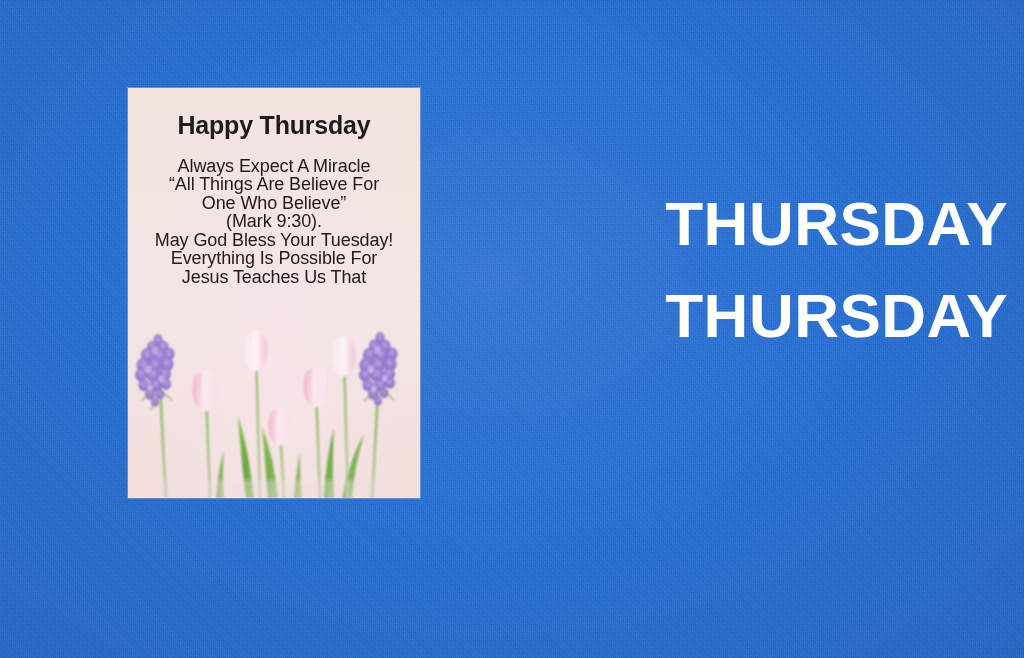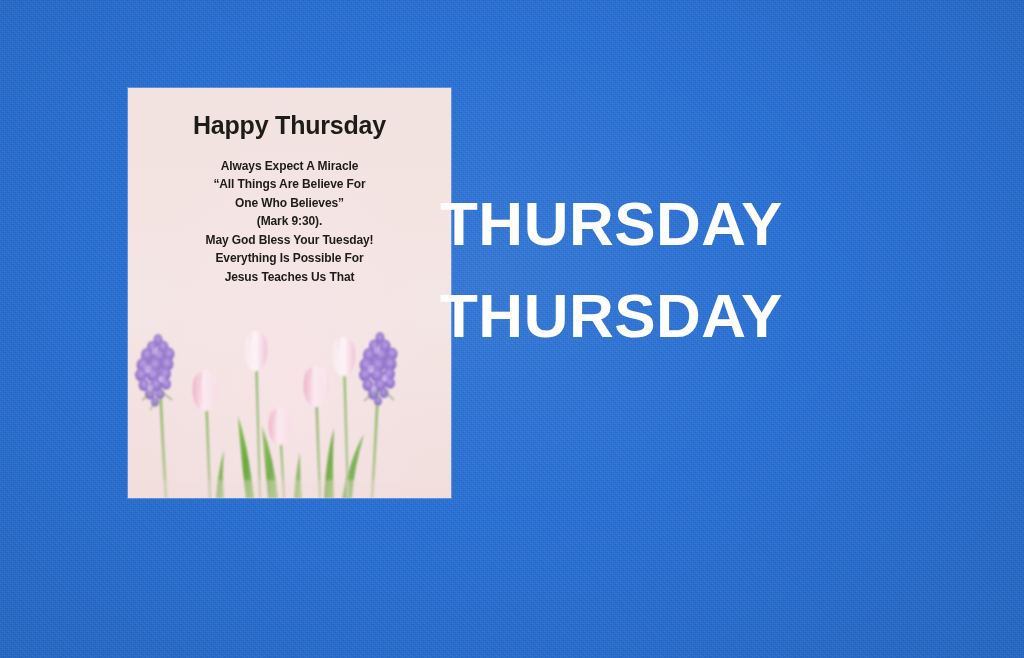--- a/index.html
+++ b/index.html
@@ -32,21 +32,21 @@
     inset: 0;
     background: radial-gradient(ellipse at 48% 42%, rgba(255,255,255,0.06) 0%, rgba(0,0,0,0.0) 45%, rgba(0,0,0,0.08) 100%);
     pointer-events: none;
   }
 
   
   #card {
     position: absolute;
     left: 128px;
     top: 88px;
-    width: 323px;
+    width: 292px;
     height: 410px;
     background: #f3e4e2;
     overflow: hidden;
     box-shadow: 0 0 0 1px rgba(255,255,255,0.25);
   }
   #card-wash {
     position: absolute;
     inset: 0;
     background:
       radial-gradient(ellipse at 50% 72%, rgba(247,228,231,0.9) 0%, rgba(243,228,226,0) 62%),
@@ -62,43 +62,43 @@
     color: #1d1b1b;
   }
   #card-title {
     font-size: 25px;
     font-weight: bold;
     letter-spacing: -0.2px;
     line-height: 1.1;
     margin-bottom: 17px;
   }
   .card-line {
-    font-size: 12px;
-    font-weight: bold;
+    font-size: 18px;
+    font-weight: normal;
     line-height: 18.6px;
     letter-spacing: -0.1px;
     white-space: nowrap;
   }
 
   
   #florals {
     position: absolute;
     left: 0;
     right: 0;
     bottom: 0;
     height: 168px;
   }
 
   
   #headline {
     position: absolute;
     left: 440px;
     top: 178px;
     width: 568px;
-    text-align: left;
+    text-align: right;
     color: #ffffff;
   }
   .head-line {
     font-size: 62px;
     font-weight: bold;
     line-height: 92px;
     letter-spacing: 0.5px;
     white-space: nowrap;
   }
 </style>
@@ -110,21 +110,21 @@
   <div id="bg-texture"></div>
   <div id="bg-vignette"></div>
 
   <div id="card">
     <div id="card-wash"></div>
 
     <div id="card-text">
       <div id="card-title">Happy Thursday</div>
       <div class="card-line">Always Expect A Miracle</div>
       <div class="card-line">“All Things Are Believe For</div>
-      <div class="card-line">One Who Believes”</div>
+      <div class="card-line">One Who Believe”</div>
       <div class="card-line">(Mark 9:30).</div>
       <div class="card-line">May God Bless Your Tuesday!</div>
       <div class="card-line">Everything Is Possible For</div>
       <div class="card-line">Jesus Teaches Us That</div>
     </div>
 
     <div id="florals">
       <svg width="292" height="168" viewBox="0 0 292 168">
         <defs>
           <linearGradient id="stemG" x1="0" y1="0" x2="0" y2="1">

